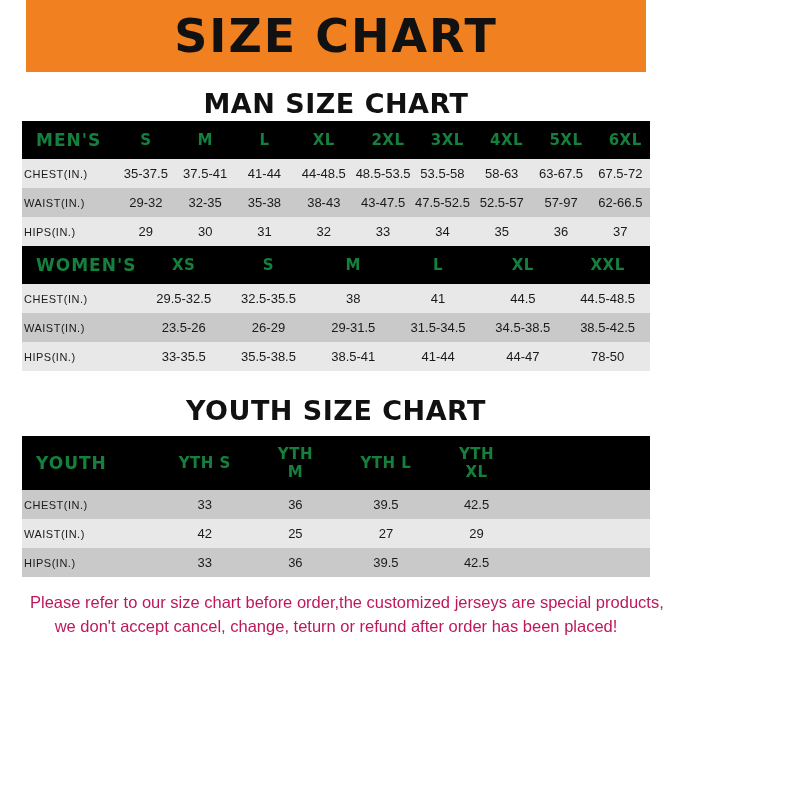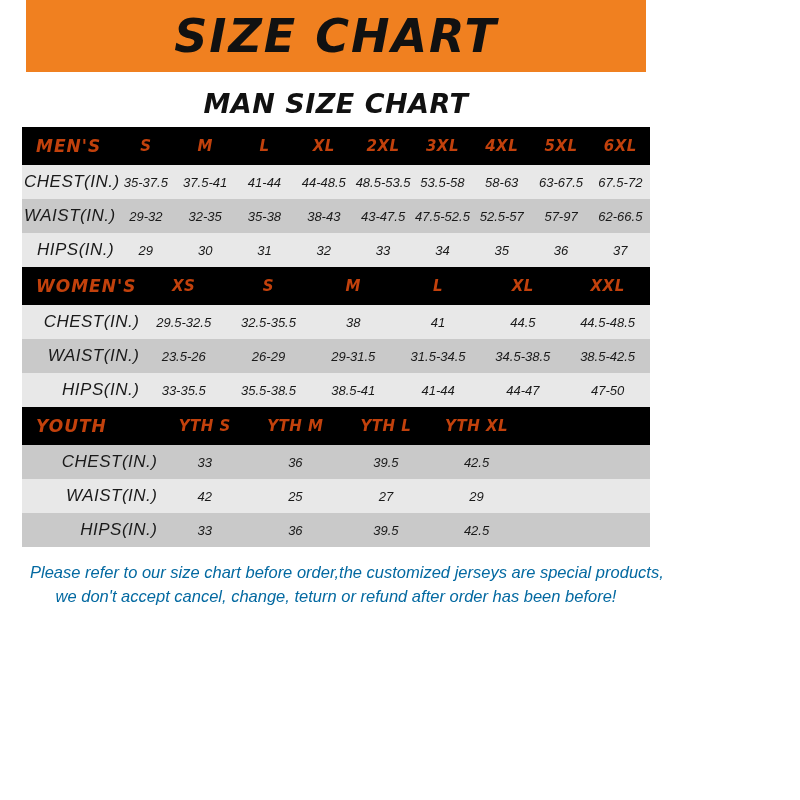--- a/index.html
+++ b/index.html
@@ -12,21 +12,20 @@
     background: #ffffff;
     font-family: "Liberation Sans", sans-serif;
     overflow: hidden;
   }
   .page {
     position: relative;
     width: 672px;
     height: 800px;
     background: #ffffff;
     box-sizing: border-box;
-    font-style: italic;
   }
   
   .banner {
     position: relative;
     height: 72px;
     background: #f08020;
     display: flex;
     align-items: center;
     justify-content: center;
   }
@@ -61,72 +60,72 @@
     box-sizing: border-box;
   }
   .section-title {
     text-align: center;
     font-family: "DejaVu Sans", sans-serif;
     font-weight: bold;
     font-size: 27px;
     color: #111111;
     letter-spacing: 0.5px;
   }
-  .t1-title { margin: 16px 0 8px 0; }
+  .t1-title { margin: 16px 0 2px 0; }
   .t2-title { margin: 22px 0 10px 0; }
   .t3-title { margin: 24px 0 10px 0; }
 
   table.size-table {
     width: 100%;
     border-collapse: collapse;
     table-layout: fixed;
   }
   table.size-table thead th {
     background: #000000;
-    color: #c2410c;
+    color: #15803d;
     font-family: "DejaVu Sans", sans-serif;
     font-weight: bold;
     font-size: 15px;
-    padding: 9px 10px;
+    padding: 9px 18px;
     text-align: center;
     letter-spacing: 0.5px;
   }
   table.size-table thead th.first-col {
     text-align: left;
     padding-left: 14px;
     font-size: 17px;
     letter-spacing: 1px;
   }
   table.size-table tbody td {
     font-family: "Liberation Sans", sans-serif;
     font-size: 13px;
     color: #1a1a1a;
     text-align: center;
     padding: 7px 2px;
   }
   table.size-table tbody td.first-col {
-    text-align: right;
-    font-size: 17px;
+    text-align: left;
+    font-size: 11px;
     letter-spacing: 0.5px;
   }
   table.size-table tbody tr.row-light td { background: #e8e8e8; }
   table.size-table tbody tr.row-dark td { background: #c9c9c9; }
 
   
   .men-table col.c0 { width: 15%; }
   .women-table col.c0 { width: 19%; }
   .youth-table col.c0 { width: 22%; }
   .youth-table col.cx { width: 14.5%; }
   .youth-table col.cblank { width: 20.5%; }
 
   .footnote {
     margin-top: 14px;
     padding: 0 8px;
     text-align: center;
-    color: #0369a1;
+    color: #be185d;
     font-family: "Liberation Sans", sans-serif;
     font-size: 16.5px;
     line-height: 1.45;
   }
   .footnote div { white-space: nowrap; }
 </style>
 </head>
 <body>
 
 <div class="page">
@@ -249,25 +248,26 @@
           <td>34.5-38.5</td>
           <td>38.5-42.5</td>
         </tr>
         <tr class="row-light">
           <td class="first-col">HIPS(IN.)</td>
           <td>33-35.5</td>
           <td>35.5-38.5</td>
           <td>38.5-41</td>
           <td>41-44</td>
           <td>44-47</td>
-          <td>47-50</td>
+          <td>78-50</td>
         </tr>
       </tbody>
     </table>
 
+    <div class="section-title t3-title">YOUTH SIZE CHART</div>
 
     <table class="size-table youth-table">
       <colgroup>
         <col class="c0">
           <col class="cx">
           <col class="cx">
           <col class="cx">
           <col class="cx">
           <col class="cblank">
       </colgroup>
@@ -304,17 +304,17 @@
           <td>36</td>
           <td>39.5</td>
           <td>42.5</td>
           <td></td>
         </tr>
       </tbody>
     </table>
 
     <div class="footnote">
       <div>Please refer to our size chart before order,the customized jerseys are special products,</div>
-      <div>we don't accept cancel, change, teturn or refund after order has been before!</div>
+      <div>we don't accept cancel, change, teturn or refund after order has been placed!</div>
     </div>
 
   </div>
 </div>
 
 </body></html>

